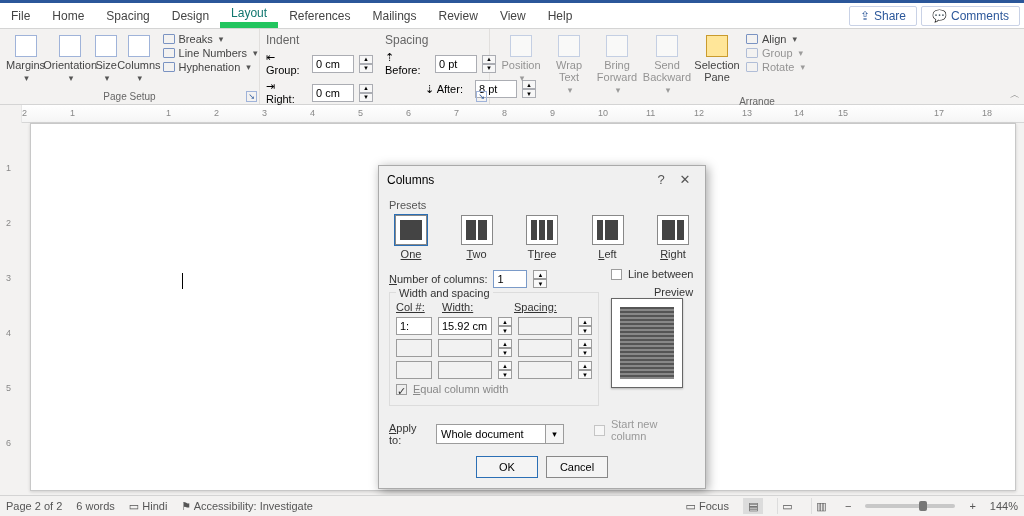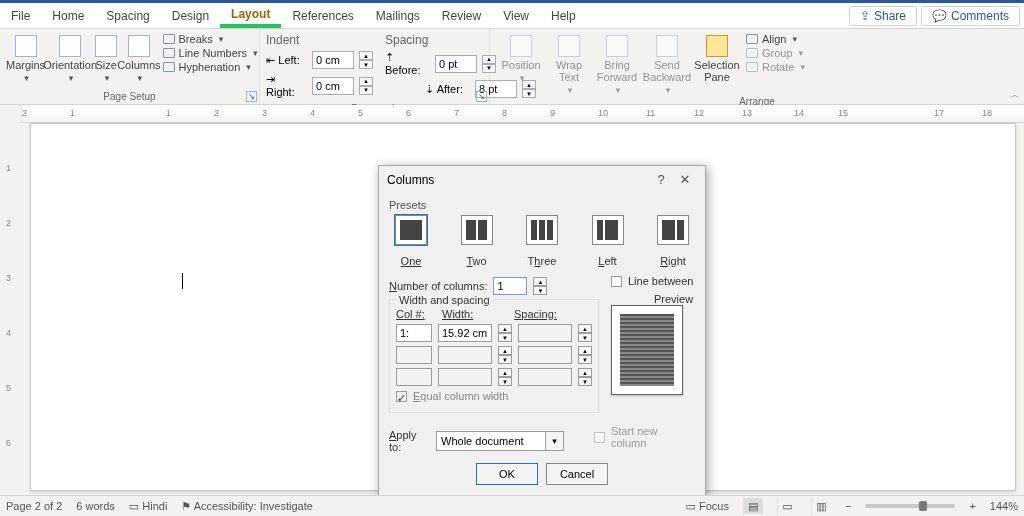--- a/index.html
+++ b/index.html
@@ -4,21 +4,21 @@
 <style>
   * { box-sizing: border-box; margin: 0; padding: 0; font-family: "Segoe UI", Arial, sans-serif; }
   html, body { width: 1024px; height: 516px; overflow: hidden; background:#fff; }
 
   
   .accent-bar { height:3px; background:#2b579a; }
 
   
   .menu-row { display:flex; align-items:center; height:26px; background:#fff; border-bottom:1px solid #d4d4d4; font-size:12px;}
   .menu-row .tab { padding:0 11px; height:100%; display:flex; align-items:center; color:#444; cursor:default;}
-  .menu-row .tab.active { color:#a16207; border-bottom:4px solid #22c55e; font-weight:700;}
+  .menu-row .tab.active { color:#0f766e; border-bottom:6px solid #22c55e; font-weight:400;}
   .menu-row .spacer { flex:1;}
   .menu-row .right-btn { padding:0 10px; display:flex; align-items:center; gap:4px; color:#2b579a; font-size:12px; border:1px solid #c9d2e6; margin-right:4px; height:20px; border-radius:2px;}
 
   
   .ribbon { display:flex; height:76px; background:#f3f2f1; border-bottom:1px solid #d4d4d4; font-size:11px; position:relative;}
   .group { border-right:1px solid #e1dfdd; padding:2px 6px; display:flex; flex-direction:column;}
   .group-badge { text-align:center; color:#666; font-size:10px; padding-top:1px;}
   .group-body { flex:1; display:flex; align-items:flex-start;}
   .bigbtn { display:flex; flex-direction:column; align-items:center; justify-content:flex-start; width:50px; padding-top:4px; gap:2px; color:#444;}
   .bigbtn .ico { width:22px; height:22px; border:1px solid #9fb3d9; background:#fff;}
@@ -48,21 +48,21 @@
   .cursor { position:absolute; left:160px; top:150px; width:0; border-left:1px solid #000; height:16px;}
 
   
   .dialog { position:absolute; left:378px; top:165px; width:328px; background:#f0f0f0; border:1px solid #aaa; box-shadow:2px 2px 10px rgba(0,0,0,.35); font-size:11px; color:#333;}
   .dlg-title { display:flex; align-items:center; padding:6px 8px; font-size:12px; color:#000;}
   .dlg-title .sp { flex:1;}
   .dlg-title .ic { width:24px; text-align:center; color:#555; font-size:13px;}
   .dlg-body { padding:6px 10px 10px;}
   .presets-lbl { color:#555; margin-bottom:4px;}
   .presets { display:flex; justify-content:space-between; padding:0 6px 6px;}
-  .preset { display:flex; flex-direction:column; align-items:center; gap:10px;}
+  .preset { display:flex; flex-direction:column; align-items:center; gap:3px;}
   .preset .box { width:32px; height:30px; border:1px solid #888; background:#fff; display:flex; align-items:center; justify-content:center; gap:2px; padding:4px;}
   .preset.sel .box { outline:1px solid #2b6fb5;}
   .bar { background:#444; height:100%; }
   .preset .lbl { font-size:11px;}
   .preset .lbl u { text-decoration:underline;}
   .row-line { display:flex; align-items:center; gap:6px; margin:4px 0;}
   .numinput { width:34px; height:18px; border:1px solid #7a9ac8; background:#fff; font-size:11px; padding-left:3px;}
   .spin { display:flex; flex-direction:column;}
   .spin button { width:14px; height:9px; border:1px solid #9c9c9c; background:#fafafa; font-size:6px; line-height:1; padding:0;}
   .chk { width:11px; height:11px; border:1px solid #9c9c9c; background:#fff; display:inline-block;}
@@ -167,21 +167,21 @@
     </div>
     <div class="group-badge">Page Setup</div>
     <div class="dialog-launch">↘</div>
   </div>
 
   <div class="group" style="width:230px; position:relative;">
     <div class="group-body" style="gap:12px; padding-top:2px;">
       <div>
         <div class="para-label">Indent</div>
         <div class="row-line">
-            <span style="width:40px;">⇤ <span>Left:</span></span>
+            <span style="width:40px;">⇤ <span>Group:</span></span>
             <input class="para-input" value="0 cm" style="">
             <div class="spin-col">
               <button>▲</button>
               <button>▼</button>
             </div>
           </div>
         <div class="row-line">
             <span style="width:40px;">⇥ <span>Right:</span></span>
             <input class="para-input" value="0 cm" style="">
             <div class="spin-col">

